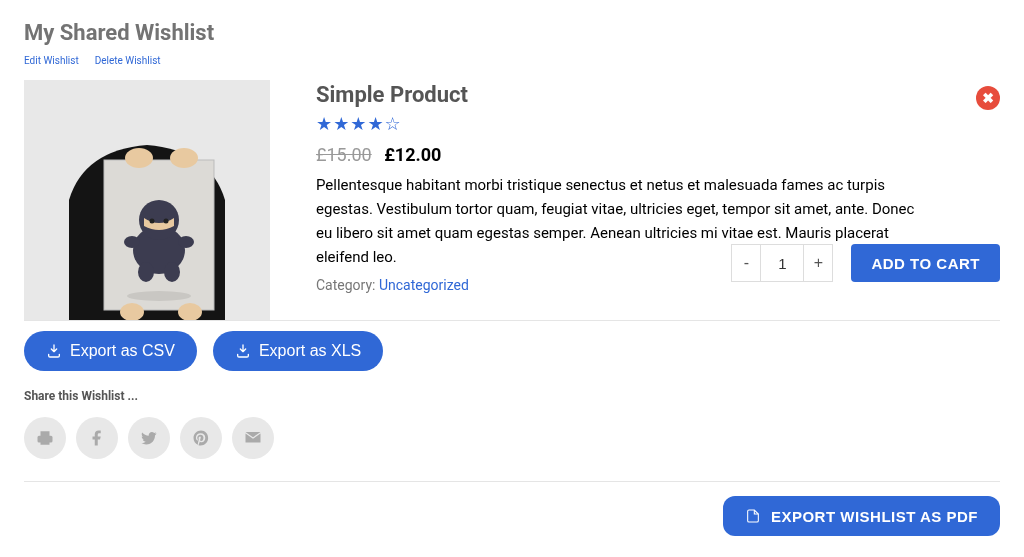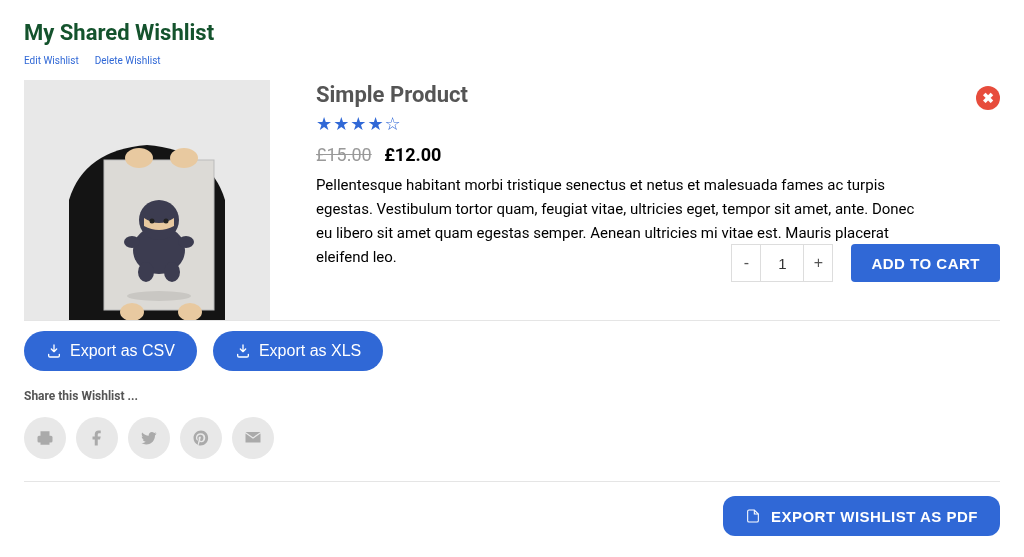--- a/index.html
+++ b/index.html
@@ -7,21 +7,21 @@
     margin: 0;
     font-family: -apple-system, BlinkMacSystemFont, "Segoe UI", Roboto, "Helvetica Neue", Arial, sans-serif;
     color: #555;
     background: #fff;
     padding: 20px 24px;
     width: 1024px;
   }
   h1.page-title {
     font-size: 22px;
     font-weight: 700;
-    color: #14532d;
+    color: #737373;
     margin: 0 0 4px 0;
   }
   .wishlist-actions {
     margin-bottom: 12px;
   }
   .wishlist-actions a {
     color: #3068d6;
     font-size: 10px;
     text-decoration: none;
     margin-right: 12px;
@@ -254,20 +254,24 @@
     </button>
 
     <h2 class="prod-title">Simple Product</h2>
     <div class="stars">★★★★☆</div>
     <div class="prices">
       <span class="old-price">£15.00</span>
       <span class="new-price">£12.00</span>
     </div>
     <p class="desc">Pellentesque habitant morbi tristique senectus et netus et malesuada fames ac turpis egestas. Vestibulum tortor quam, feugiat vitae, ultricies eget, tempor sit amet, ante. Donec eu libero sit amet quam egestas semper. Aenean ultricies mi vitae est. Mauris placerat eleifend leo.</p>
     <div class="meta">
+      <div>
+        <span>Category:</span>
+        <a href="#">Uncategorized</a>
+      </div>
     </div>
 
     <div class="cart-row">
       <div class="qty-ctl">
         <button class="qty-btn">-</button>
         <input class="qty-input" value="1" style="">
         <button class="qty-btn">+</button>
       </div>
       <button class="btn-primary">ADD TO CART</button>
     </div>

